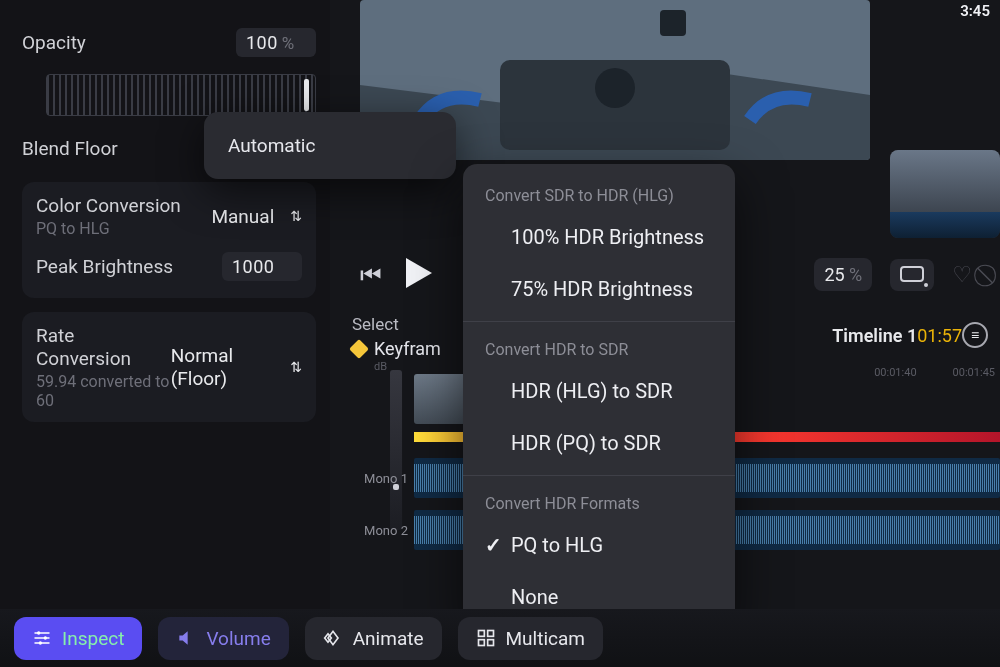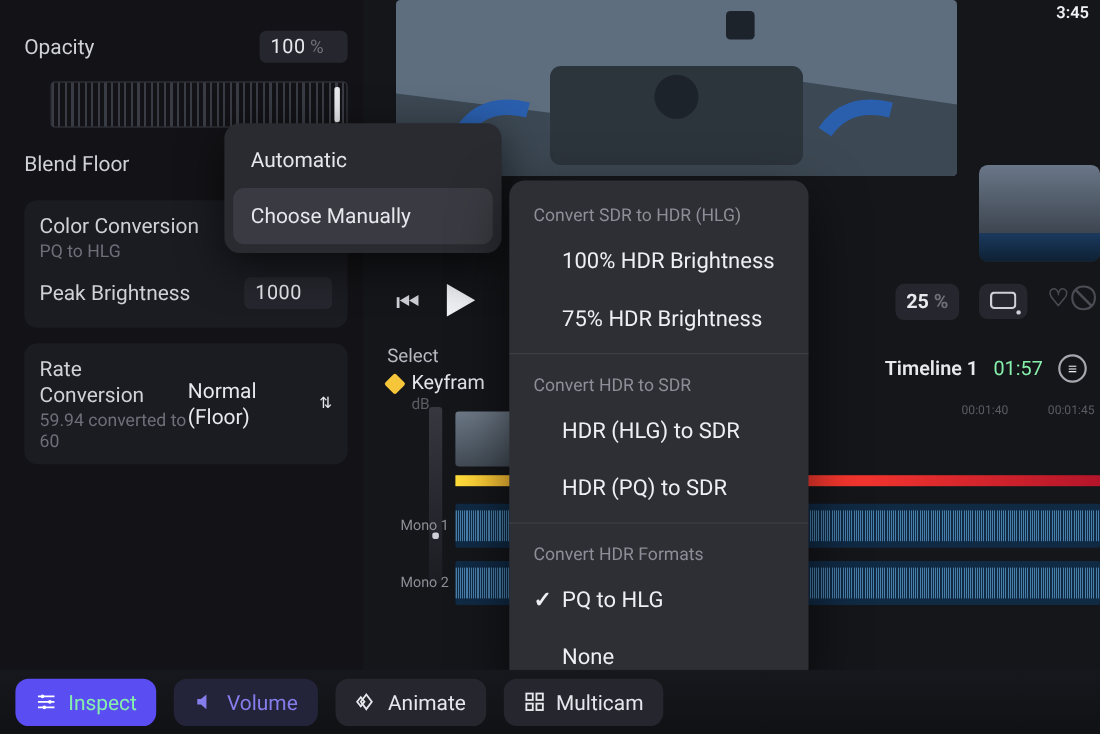--- a/index.html
+++ b/index.html
@@ -20,48 +20,48 @@
   
   .preview { position:absolute; left:360px; top:0; width:510px; height:160px; border-radius:4px; overflow:hidden; }
   .preview svg { width:100%; height:100%; display:block; }
   .timecorner{position:absolute; right:10px; top:2px; color:#f0f1f5; font-size:15px; font-weight:600;}
 
   .transport { position:absolute; left:360px; top:258px; display:flex; align-items:center; gap:24px; }
   .ticon { color:#cfd0d8; font-size:24px; }
   .play  { color:#f0f1f5; }
   svg.play-tri{width:26px;height:30px;fill:#f0f1f5;}
 
-  .rightcontrols { position:absolute; right:10px; top:258px; display:flex; align-items:flex-start; gap:18px;font-weight:bold;}
+  .rightcontrols { position:absolute; right:10px; top:258px; display:flex; align-items:center; gap:18px;}
   .zoombox{background:#26272e;border-radius:8px;padding:6px 10px;color:#e8e9ec;font-size:18px;}
   .zoombox .pct{color:#6f7079;}
   .tvicon{background:#26272e;border-radius:8px;width:44px;height:32px;display:flex;align-items:center;justify-content:center;position:relative;}
   .tvicon::after{content:"";position:absolute;right:6px;bottom:4px;width:4px;height:4px;border-radius:50%;background:#cfd0d8;}
   .tvicon svg{stroke:#cfd0d8;fill:none;stroke-width:2;}
   .heart,.box{color:#4a4b53;font-size:22px;}
 
   
   .thumb{position:absolute;right:0;top:150px;width:110px;height:88px;border-radius:8px;overflow:hidden;background:#2a2b31;}
   .thumb .frame{width:100%;height:70%;background:linear-gradient(#6a7788,#3d4550);}
   .thumb .wav{width:100%;height:30%;background:linear-gradient(#1a3a5e,#0e2033);}
 
   
   .selkf{position:absolute;left:352px;top:314px;}
   .selkf .sel{color:#b9bac2;font-size:17px;}
   .selkf .kf{display:flex;align-items:center;gap:8px;font-size:18px;color:#e4e5eb;margin-top:4px;}
   .diamond{width:14px;height:14px;background:#f5c63a;transform:rotate(45deg);border-radius:2px;}
 
   
-  .tlhead{position:absolute;right:12px;top:322px;display:flex;align-items:center;gap:14px;font-size:18px;text-align:center;}
+  .tlhead{position:absolute;right:12px;top:322px;display:flex;align-items:center;gap:0;font-size:18px;text-align:center;}
   .tlhead .tlname{font-weight:600;}
-  .tlhead .tltime{color:#86efac;}
+  .tlhead .tltime{color:#eab308;}
   .tlhead .circle{border:2px solid #a7a8b0;border-radius:50%;width:26px;height:26px;display:flex;align-items:center;justify-content:center;font-size:14px;}
 
   
   .timeline{position:absolute;left:356px;top:360px;right:0;bottom:60px;}
-  .dblabel{position:absolute;left:18px;top:0;color:#5a5b64;font-size:14px;}
+  .dblabel{position:absolute;left:18px;top:0;color:#5a5b64;font-size:11px;}
   .vmeter{position:absolute;left:34px;top:10px;width:12px;height:160px;background:linear-gradient(#36373f,#1c1d23);border-radius:3px;}
   .vmeter::after{content:"";position:absolute;left:3px;bottom:40px;width:6px;height:6px;background:#cfd0d8;border-radius:2px;}
   .clipthumb{position:absolute;left:58px;top:14px;width:78px;height:50px;background:linear-gradient(#6d7987,#434c56);border-radius:3px;}
   .hgrad{position:absolute;left:58px;right:0;top:72px;height:10px;background:linear-gradient(90deg,#ffde3a,#ff8a2a 25%,#ff3b2f 55%,#b4152a 100%);}
   .atrack{position:absolute;left:0;right:0;height:44px;display:flex;align-items:center;}
   .atrack.mono1{top:96px;} .atrack.mono2{top:148px;}
   .atrack .tag{color:#8d8e97;font-size:13px;width:58px;text-align:right;padding-right:6px;}
   .atrack .wave{flex:1;height:40px;background:#102a44;position:relative;border-radius:2px;overflow:hidden;}
   .atrack .wave::before{content:"";position:absolute;inset:6px 0;background:repeating-linear-gradient(90deg,#6fb8f0 0 1px,transparent 1px 2px);opacity:.6;}
   .tsticks{position:absolute;right:5px;top:6px;color:#5a5b64;font-size:11px;display:flex;gap:36px;}
@@ -203,21 +203,20 @@
       <div class="wave"></div>
     </div>
     <div class="tsticks">
       <span>00:01:40</span>
       <span>00:01:45</span>
     </div>
   </div>
 
   <div class="popover1">
     <div class="item">Automatic</div>
-    <div class="item active">Choose Manually</div>
   </div>
 
   <div class="menu">
     <div class="hdr">Convert SDR to HDR (HLG)</div>
     <div class="opt">
         <span class="check"></span>
         <span>100% HDR Brightness</span>
       </div>
     <div class="opt">
         <span class="check"></span>

